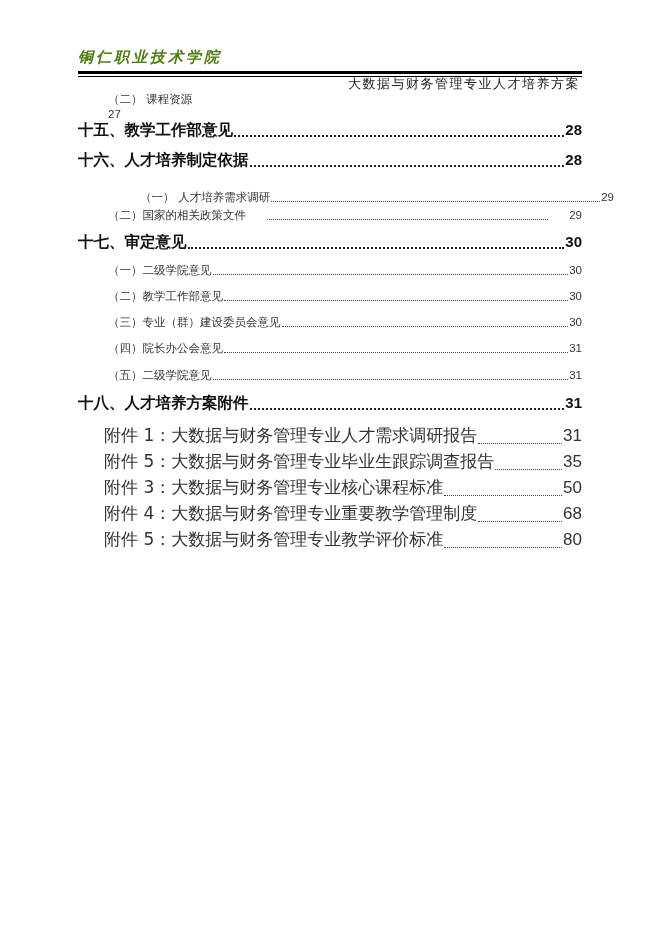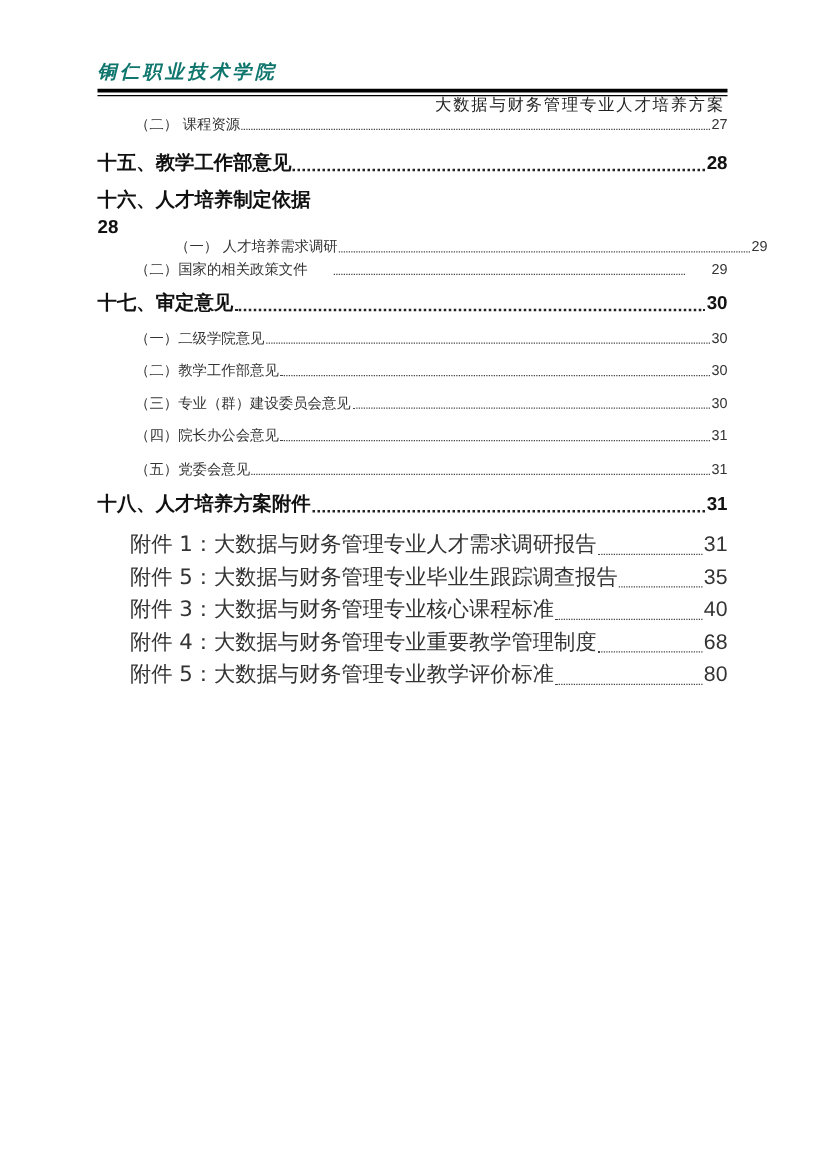--- a/index.html
+++ b/index.html
@@ -1,19 +1,19 @@
 <!DOCTYPE html>
 <html><head>
   <meta charset="utf-8">
   <style>
     html, body { margin: 0; padding: 0; background: #ffffff; }
     body { width: 662px; height: 936px; position: relative; overflow: hidden; }
     .page { position: absolute; left: 0; top: 0; width: 662px; height: 936px; background: #fff; }
     .header { position: absolute; left: 78px; top: 46px; width: 504px; height: 30px; }
-    .header-left { position: absolute; left: 0; top: 2px; font-family: "DejaVu Serif", serif; font-weight: bold; font-style: italic; font-size: 15px; letter-spacing: 3px; color: #0f766e; }
+    .header-left { position: absolute; left: 0; top: 2px; font-family: "DejaVu Serif", serif; font-weight: bold; font-style: italic; font-size: 15px; letter-spacing: 3px; color: #4d7c0f; }
     .header-right { position: absolute; right: 2px; top: 5px; font-family: "DejaVu Sans", sans-serif; font-size: 13px; letter-spacing: 1.5px; color: #222; margin-top: 24px; }
     .rule-thick { position: absolute; left: 0; top: 25px; width: 504px; height: 3px; background: #000; }
     .rule-thin { position: absolute; left: 0; top: 30px; width: 504px; height: 1px; background: #000; }
     .toc { position: absolute; left: 78px; top: 92px; width: 504px; }
     .entry { position: absolute; display: flex; align-items: baseline; white-space: nowrap; color: #222; }
     .entry .label { flex: 0 0 auto; }
     .entry .leader { flex: 1 1 auto; overflow: hidden; margin: 0 1px; border-bottom: 1px dotted #444; height: 0; align-self: flex-end; position: relative; top: -3px; }
     .entry .page-num { flex: 0 0 auto; font-family: "Liberation Sans", sans-serif; }
     .lvl1 { font-family: "DejaVu Sans", sans-serif; font-size: 15.5px; font-weight: bold; color: #111; left: 0; width: 504px; }
     .lvl1 .leader { border-bottom: 2px dotted #222; top: -4px; }
@@ -27,31 +27,31 @@
 
 <div class="page">
   <div class="header">
     <span class="header-left">铜仁职业技术学院</span>
     <span class="header-right">大数据与财务管理专业人才培养方案</span>
     <div class="rule-thick"></div>
     <div class="rule-thin"></div>
   </div>
 
   <div class="toc">
-    <div class="entry lvl2" style="top:0px;">
+    <div class="entry lvl2" style="top:0px;flex-direction:column;">
       <span class="label">（二）  课程资源</span>
       <span class="leader"></span>
       <span class="page-num">27</span>
     </div>
     <div class="entry lvl1" style="top:28px;">
       <span class="label">十五、教学工作部意见</span>
       <span class="leader"></span>
       <span class="page-num">28</span>
     </div>
-    <div class="entry lvl1" style="top:58px;flex-direction:column;">
+    <div class="entry lvl1" style="top:58px;">
       <span class="label">十六、人才培养制定依据</span>
       <span class="leader"></span>
       <span class="page-num">28</span>
     </div>
     <div class="entry lvl2" style="top:98px;margin-left:32px;">
       <span class="label">（一）  人才培养需求调研</span>
       <span class="leader"></span>
       <span class="page-num">29</span>
     </div>
     <div class="entry lvl2" style="top:116px;gap:20px;">
@@ -78,21 +78,21 @@
       <span class="label">（三）专业（群）建设委员会意见</span>
       <span class="leader"></span>
       <span class="page-num">30</span>
     </div>
     <div class="entry lvl2" style="top:249px;">
       <span class="label">（四）院长办公会意见</span>
       <span class="leader"></span>
       <span class="page-num">31</span>
     </div>
     <div class="entry lvl2" style="top:276px;">
-      <span class="label">（五）党委会意见</span>
+      <span class="label">（五）二级学院意见</span>
       <span class="leader"></span>
       <span class="page-num">31</span>
     </div>
     <div class="entry lvl1" style="top:301px;">
       <span class="label">十八、人才培养方案附件</span>
       <span class="leader"></span>
       <span class="page-num">31</span>
     </div>
     <div class="entry lvl3" style="top:332px;">
       <span class="label">附件 1：大数据与财务管理专业人才需求调研报告</span>
@@ -100,21 +100,21 @@
       <span class="page-num">31</span>
     </div>
     <div class="entry lvl3" style="top:358px;">
       <span class="label">附件 5：大数据与财务管理专业毕业生跟踪调查报告</span>
       <span class="leader"></span>
       <span class="page-num">35</span>
     </div>
     <div class="entry lvl3" style="top:384px;">
       <span class="label">附件 3：大数据与财务管理专业核心课程标准</span>
       <span class="leader"></span>
-      <span class="page-num">40</span>
+      <span class="page-num">50</span>
     </div>
     <div class="entry lvl3" style="top:410px;justify-content:space-between;">
       <span class="label">附件 4：大数据与财务管理专业重要教学管理制度</span>
       <span class="leader"></span>
       <span class="page-num">68</span>
     </div>
     <div class="entry lvl3" style="top:436px;">
       <span class="label">附件 5：大数据与财务管理专业教学评价标准</span>
       <span class="leader"></span>
       <span class="page-num">80</span>

